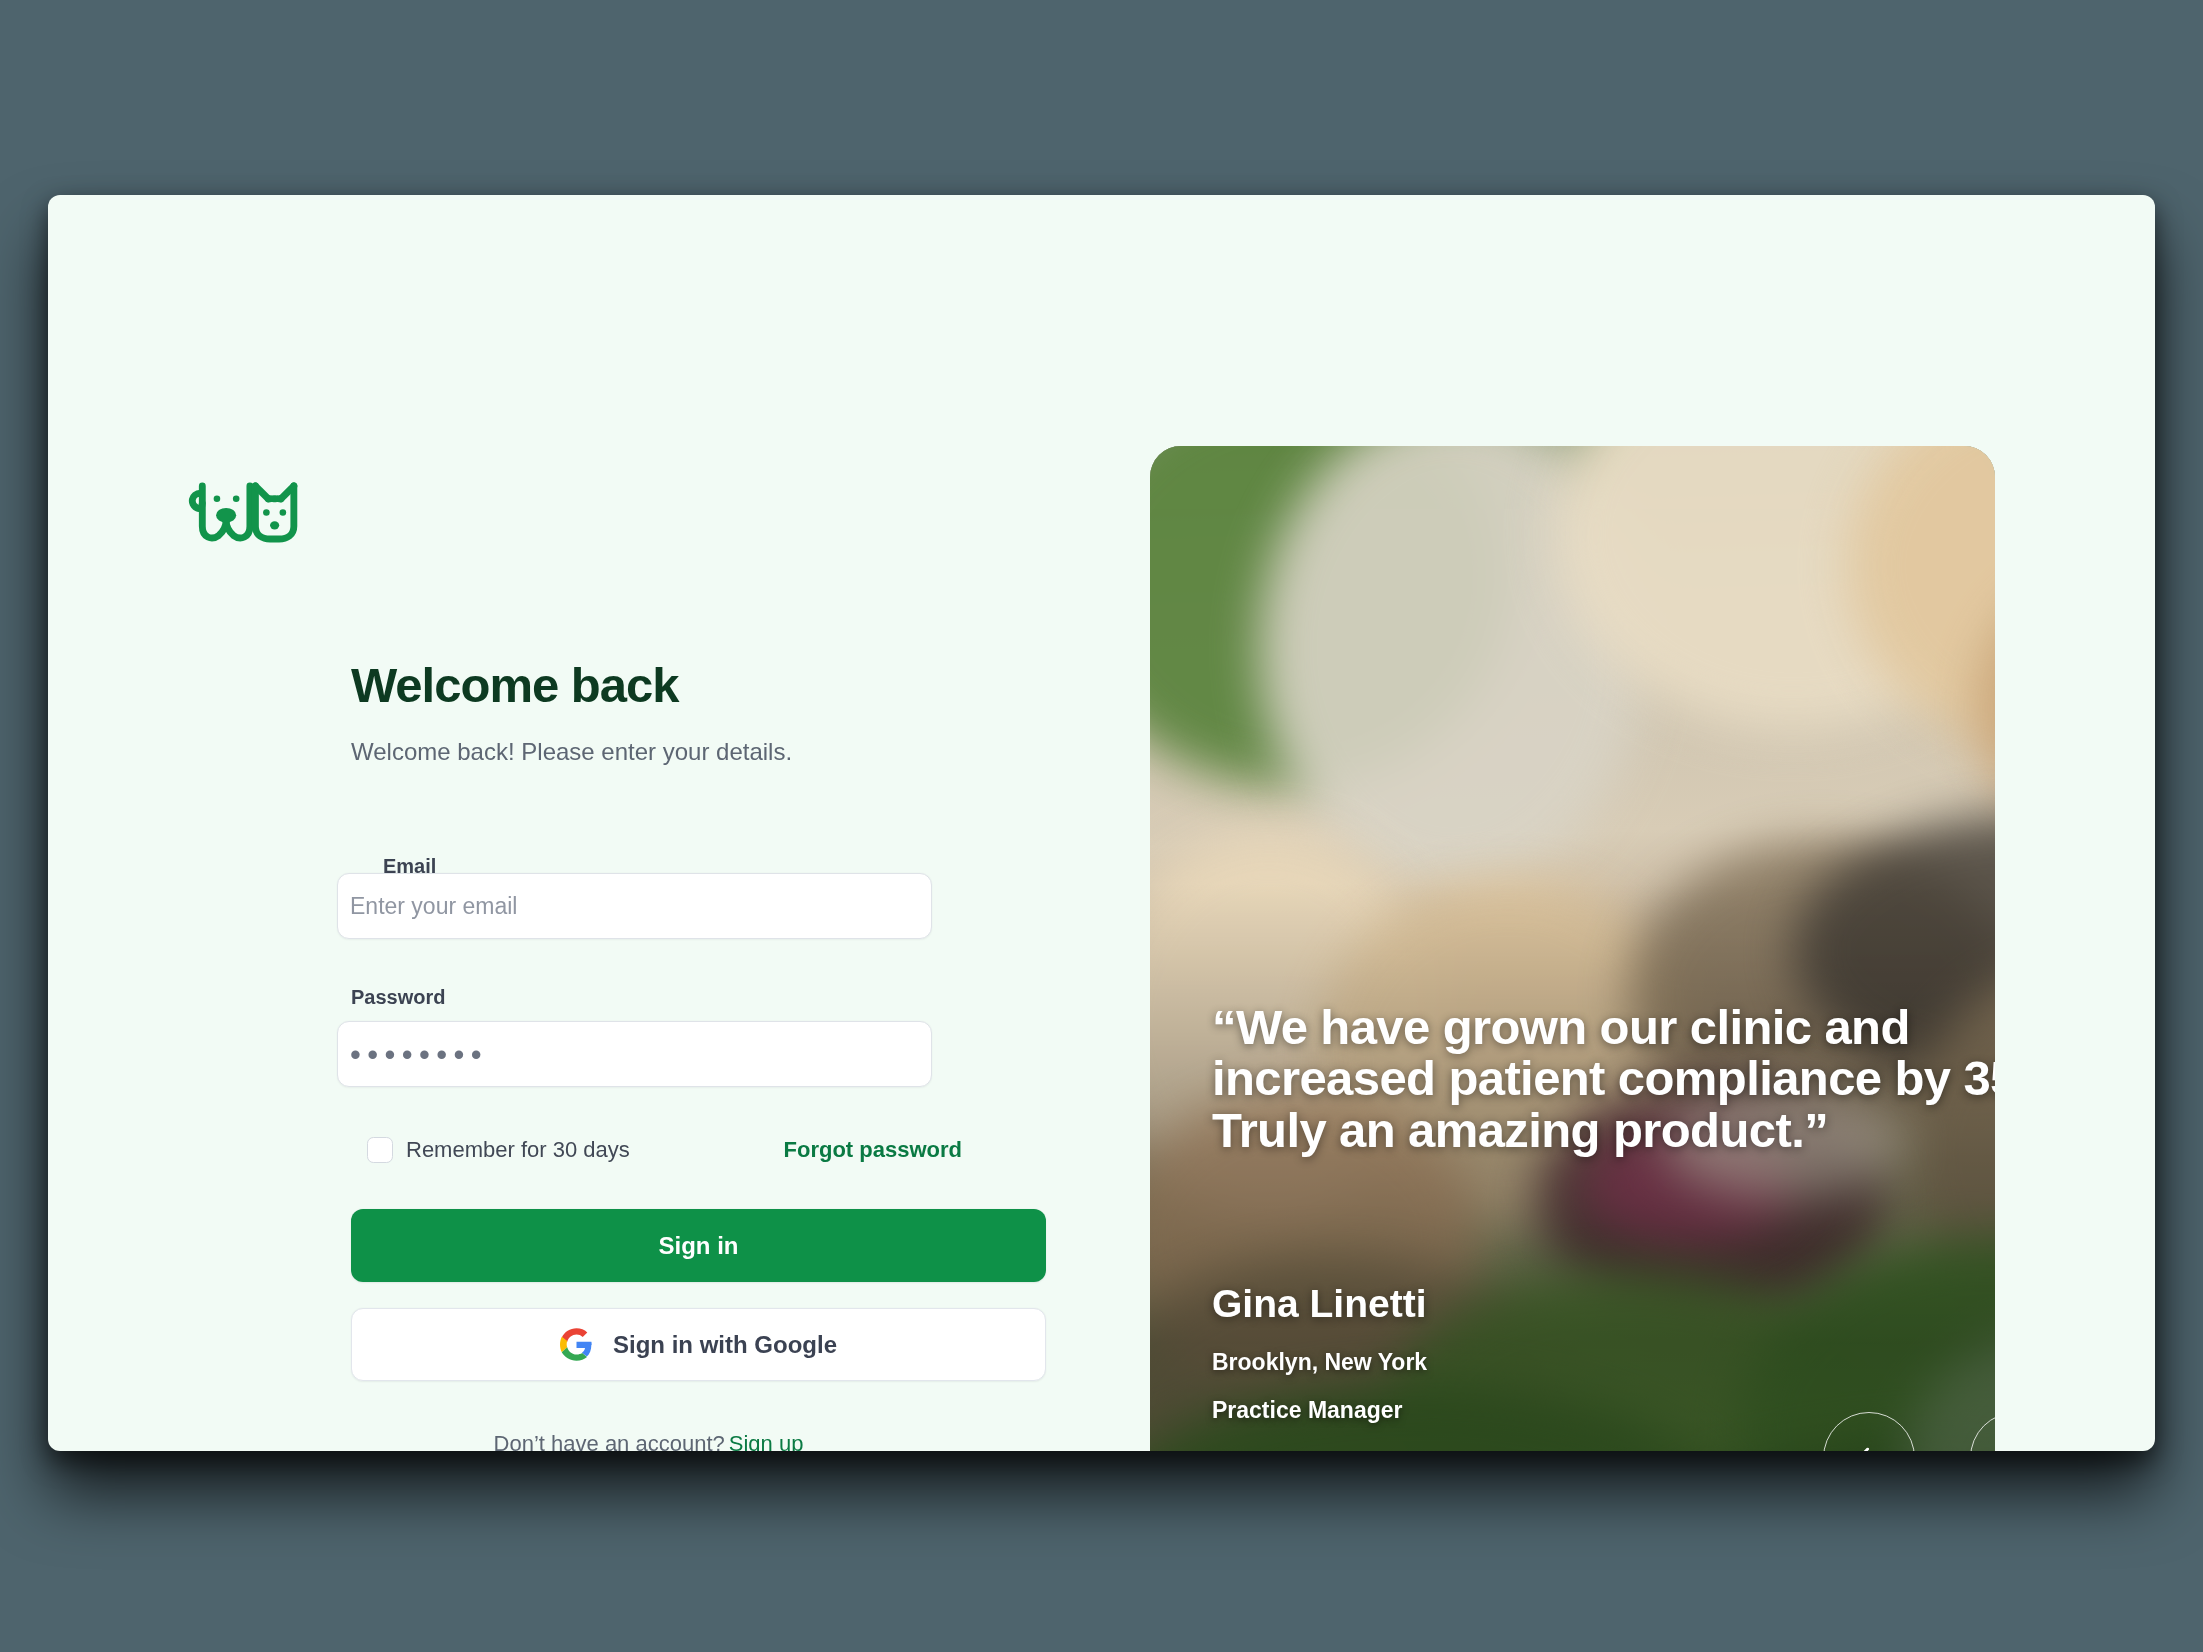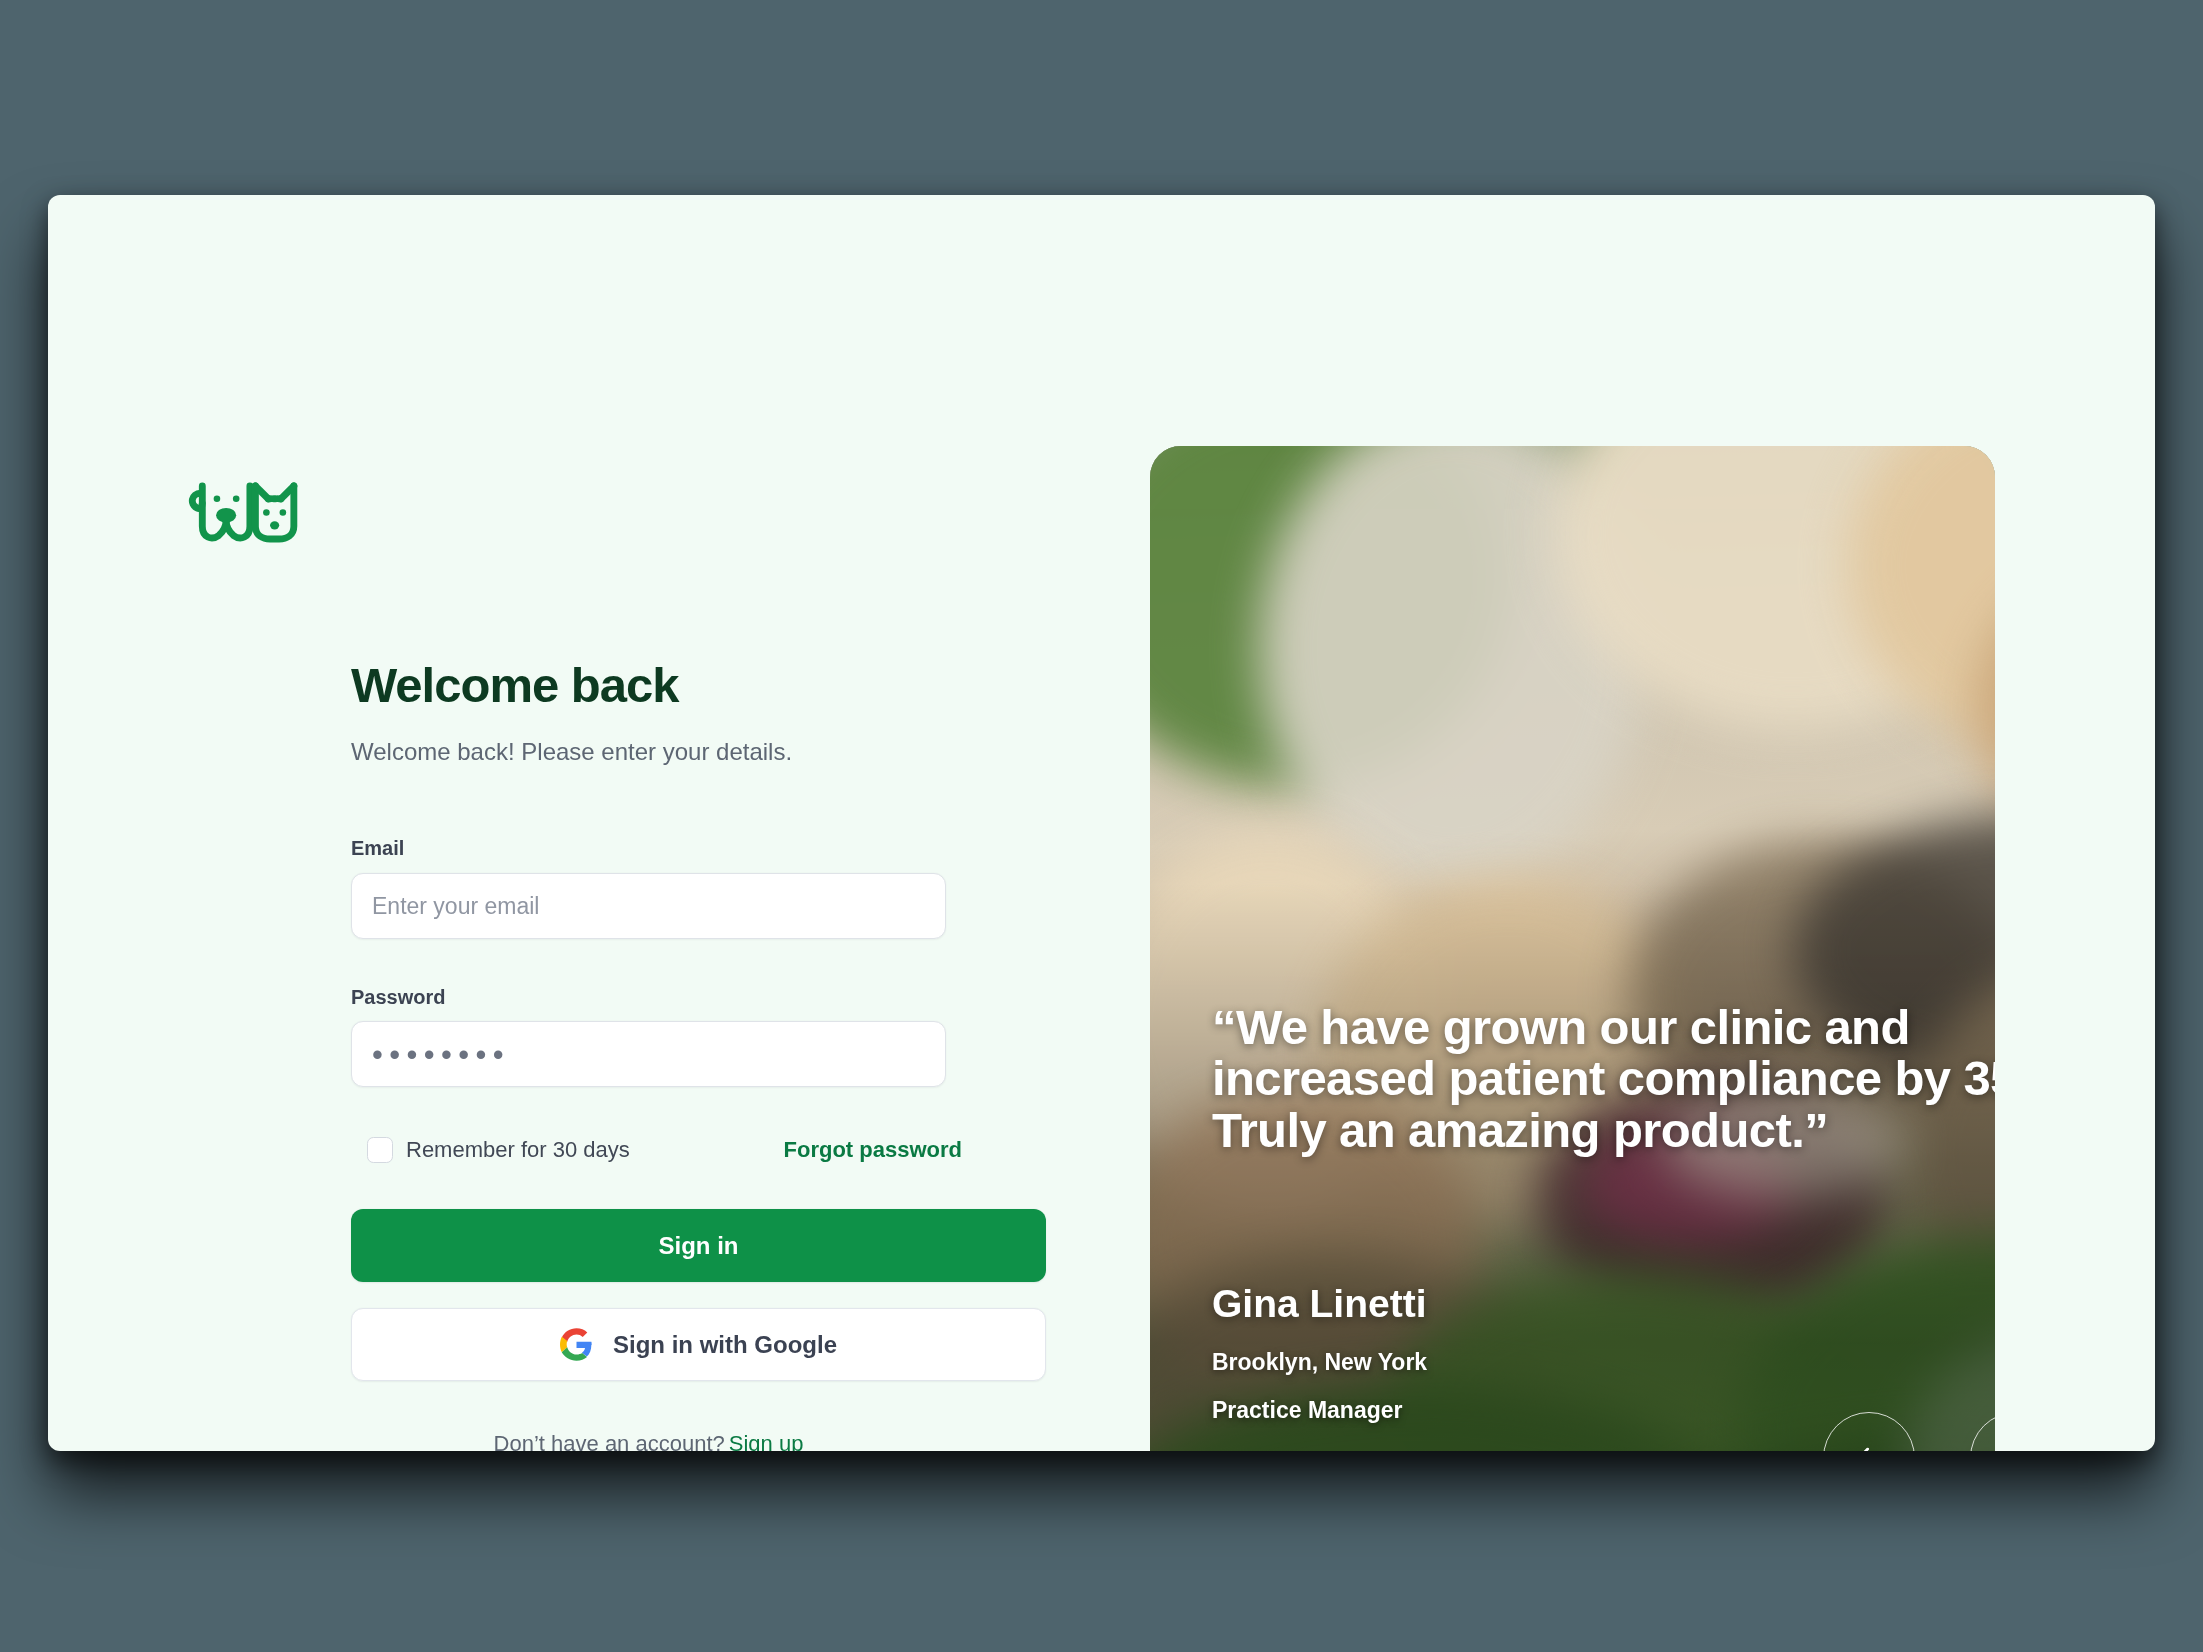--- a/index.html
+++ b/index.html
@@ -39,32 +39,32 @@
   }
   .subheading {
     position:absolute; left:303px; top:545px;
     font-size:24px; color:#5d6673; line-height:1;
   }
 
   .field-label {
     position:absolute; left:303px;
     font-size:20px; font-weight:700; color:#3c4352; line-height:1;
   }
-  .lbl-email { top:643px; }
+  .lbl-email { top:661px;margin-left:32px; }
   .lbl-pass  { top:792px; }
 
   .input {
-    position:absolute; left:303px;
+    position:absolute; left:289px;
     width:595px; height:66px;
     background:#ffffff;
     border:1.8px solid #dfe3e8;
     border-radius:12px;
     box-shadow:0 0.9px 1.8px rgba(16,24,40,.05);
     display:flex; align-items:center;
-    padding:0 20px;
+    padding:0 12px;
     font-size:23px;
   }
   .in-email { top:678px; }
   .in-pass  { top:826px; }
   .ph { color:#9096a2; }
   .dots { color:#6b7280; font-size:31px; letter-spacing:6.4px; line-height:1; padding-top:1.8px; }
 
   .row-remember {
     position:absolute; left:319px; top:939px;
     width:595px; height:31px;

